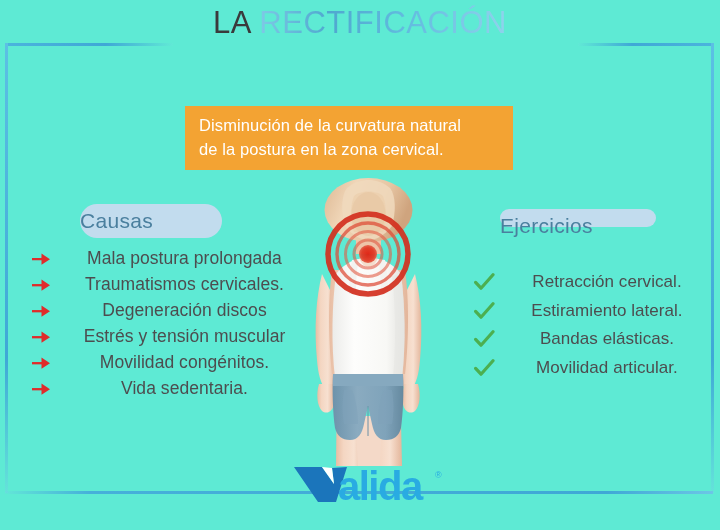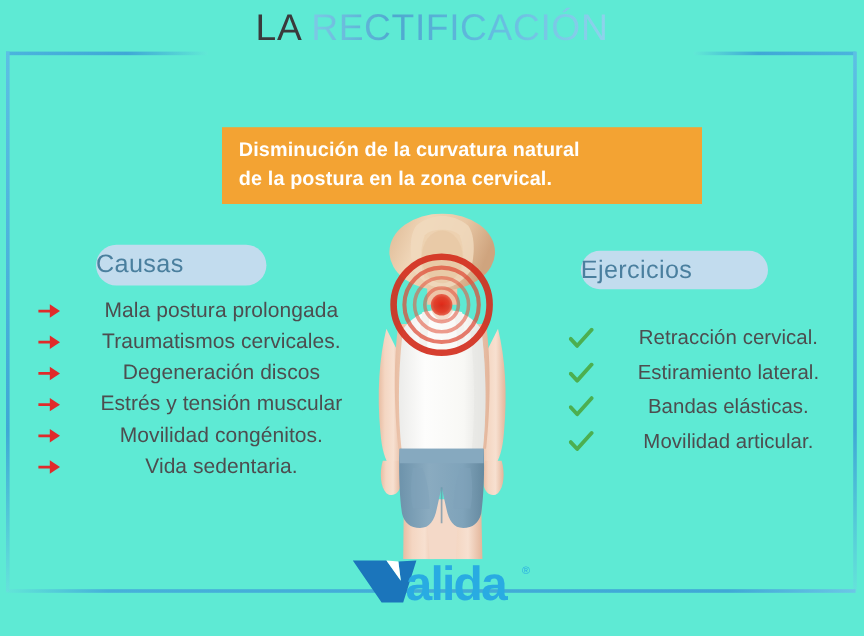--- a/index.html
+++ b/index.html
@@ -75,49 +75,49 @@
     -webkit-background-clip: text;
     background-clip: text;
     color: #59b4da;
     -webkit-text-fill-color: transparent;
   }
 
   
   .subtitle-box {
     position: absolute;
     left: 185px; top: 106px;
-    width: 400px;
+    width: 328px;
     padding: 7px 10px 9px 14px;
     box-sizing: border-box;
     background: #f3a333;
     color: #ffffff;
     font-size: 16.5px;
     line-height: 24px;
-    font-weight: 700;
+    font-weight: 400;
     letter-spacing: 0.1px;
   }
 
   
   .pill {
     position: absolute;
     background: #c2dcee;
     border-radius: 22px;
     color: #4a7f9e;
     font-size: 21px;
     text-align: left;
     line-height: 34px;
     letter-spacing: 0.3px;
   }
   .pill-causas {
     left: 80px; top: 204px;
     width: 142px; height: 34px;
   }
   .pill-ejercicios {
-    left: 484px; top: 209px;
-    width: 156px; height: 32px;
+    left: 500px; top: 209px;
+    width: 156px; height: 18px;
   }
 
   
   .list {
     position: absolute;
     list-style: none;
     margin: 0;
     padding: 0;
     text-align: center;
   }

